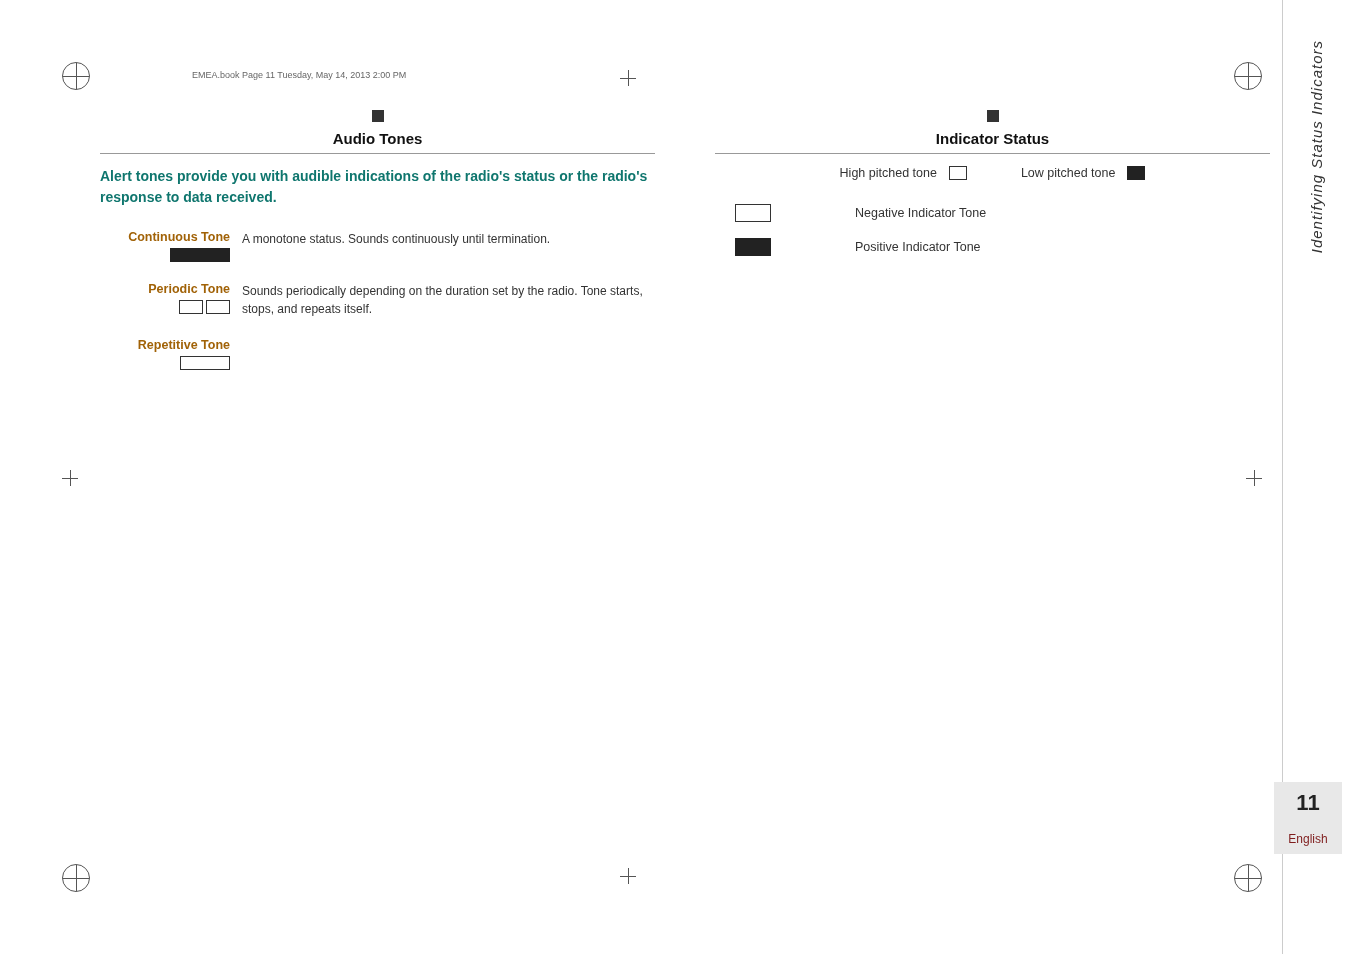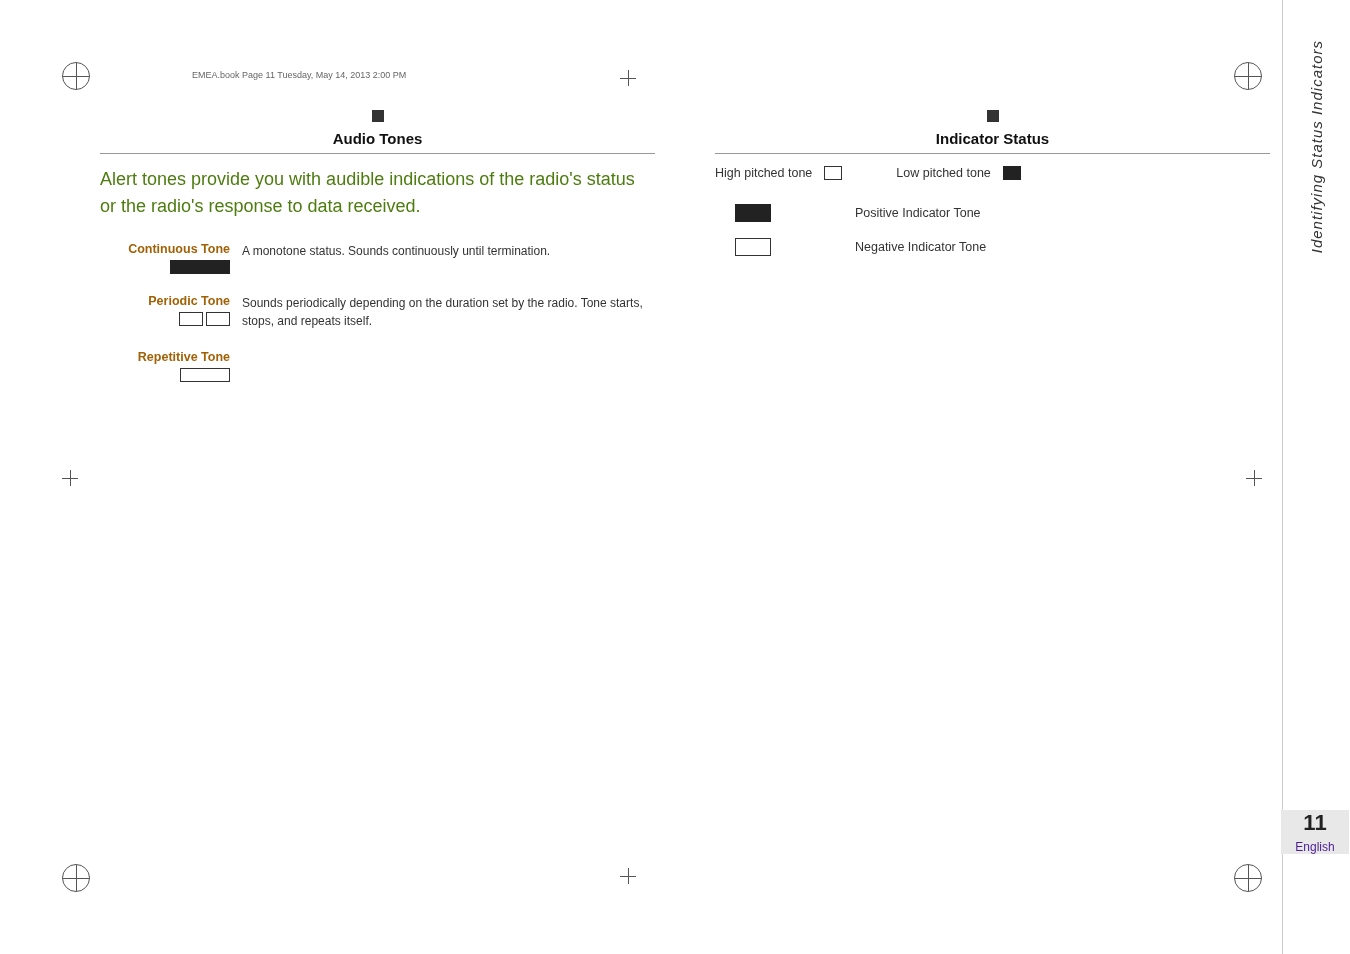--- a/index.html
+++ b/index.html
@@ -91,37 +91,37 @@
       font-style: italic;
       color: #333;
       margin-top: 40px;
       letter-spacing: 1px;
     }
 
     
     .page-number-area {
       position: absolute;
       bottom: 100px;
-      right: 1px;
+      right: 8px;
       width: 68px;
       background: #e8e8e8;
-      padding: 0 0;
+      padding: 8px 0;
       text-align: center;
     }
     .page-number {
       font-size: 22px;
       font-weight: bold;
       color: #222;
       display: block;
     }
     .lang-label {
       font-size: 12px;
-      color: #4c1d95;
+      color: #7f1d1d;
       display: block;
-      margin-top: 4px;
+      margin-top: 16px;
     }
 
     
     .main-content {
       position: absolute;
       left: 100px;
       top: 70px;
       right: 80px;
       bottom: 80px;
     }
@@ -168,24 +168,25 @@
     }
 
     .section-heading-text {
       font-size: 15px;
       font-weight: bold;
       color: #111;
     }
 
     
     .intro-para {
-      font-size: 18px;
-      color: #4d7c0f;
+      font-size: 14px;
+      color: #0f766e;
       line-height: 1.5;
       margin-bottom: 22px;
+      font-weight: bold;
     }
 
     
     .tone-entry {
       display: flex;
       align-items: flex-start;
       margin-bottom: 20px;
       gap: 12px;
     }
 
@@ -228,20 +229,21 @@
       border: 1.5px solid #333;
       background: transparent;
     }
 
     
     .indicator-row {
       display: flex;
       align-items: center;
       margin-bottom: 18px;
       gap: 24px;
+      justify-content: center;
     }
 
     .ind-label {
       font-size: 12.5px;
       color: #333;
     }
 
     .ind-tone-block {
       display: flex;
       align-items: center;
@@ -361,32 +363,32 @@
           <div class="ind-tone-block">
             <span class="ind-label">High pitched tone</span>
             <span class="outline-block" style="width:18px; margin-left:6px;"></span>
           </div>
           <div class="ind-tone-block" style="margin-left: 30px;">
             <span class="ind-label">Low pitched tone</span>
             <span class="solid-block" style="width:18px; margin-left:6px;"></span>
           </div>
         </div>
 
+        <div class="indicator-visual-row" style="margin-top: 16px;">
+          <div class="ind-block-area">
+            <span class="outline-block" style="width:36px; height:18px;"></span>
+          </div>
+          <div class="ind-desc-area">Negative Indicator Tone</div>
+        </div>
+
         <div class="indicator-visual-row">
           <div class="ind-block-area">
             <span class="solid-block" style="width:36px; height:18px;"></span>
           </div>
           <div class="ind-desc-area">Positive Indicator Tone</div>
         </div>
 
-        <div class="indicator-visual-row" style="margin-top: 16px;">
-          <div class="ind-block-area">
-            <span class="outline-block" style="width:36px; height:18px;"></span>
-          </div>
-          <div class="ind-desc-area">Negative Indicator Tone</div>
-        </div>
-
       </div>
 
     </div>
   </div>
 
 </div>
 
 </body></html>

